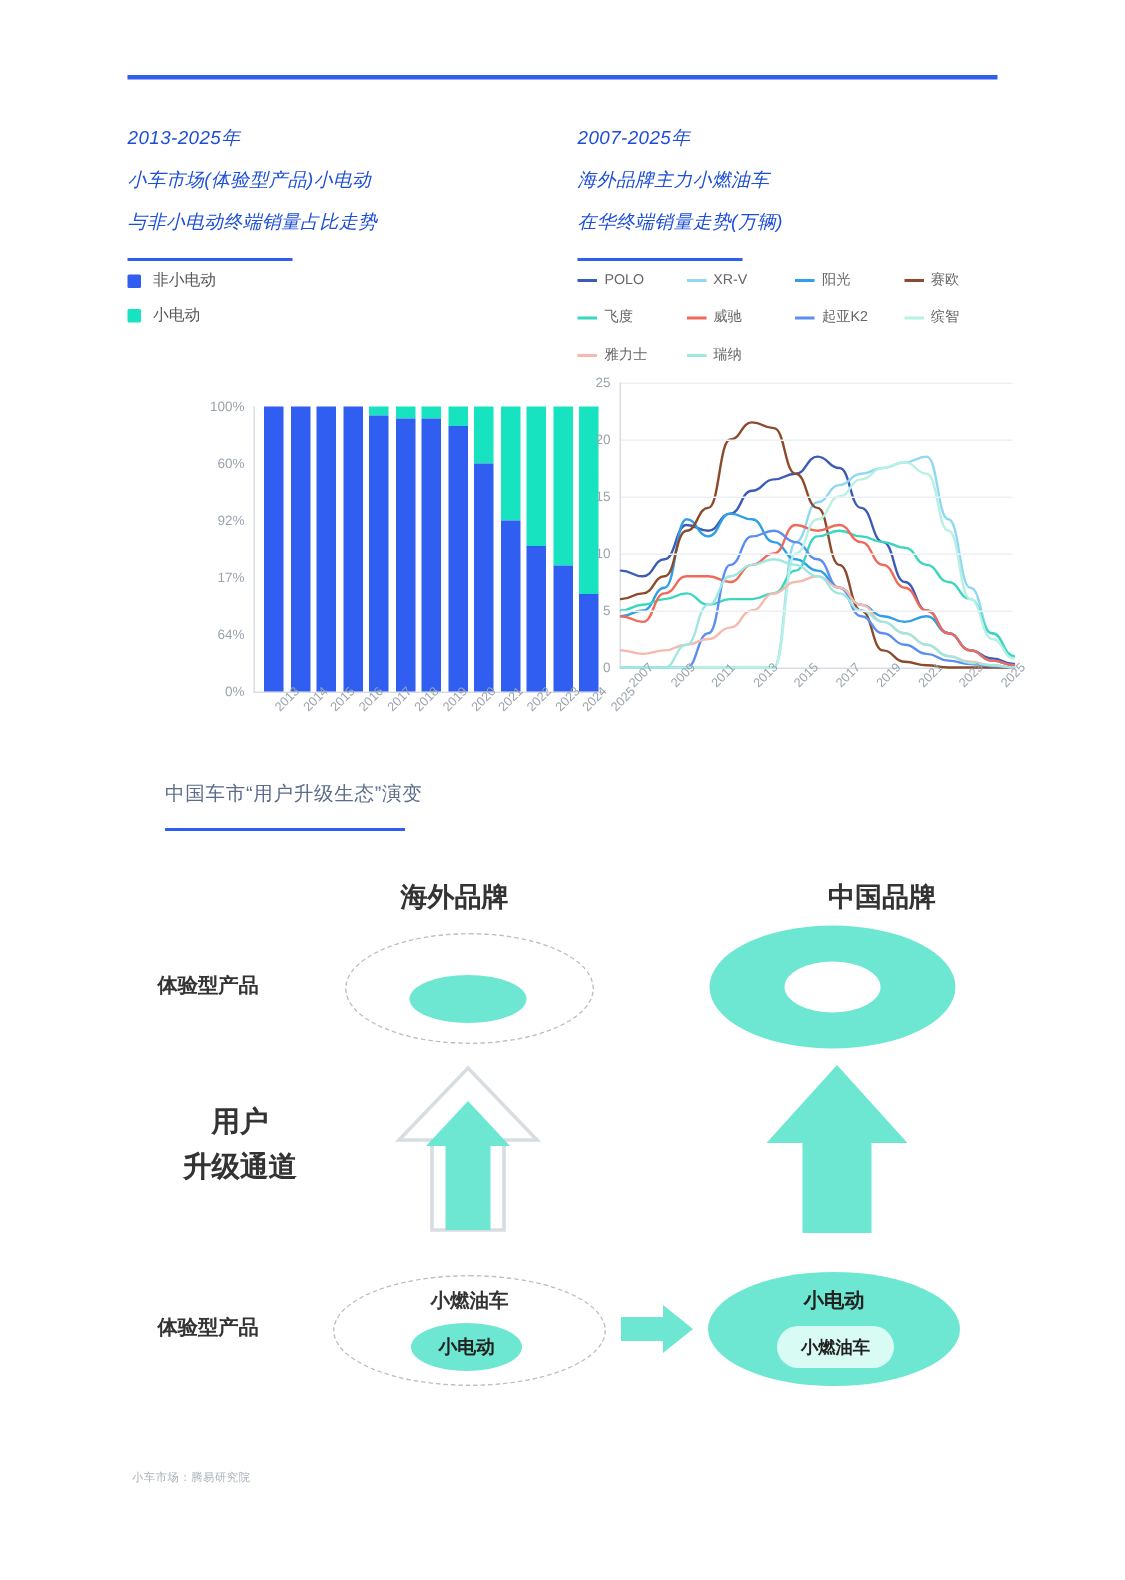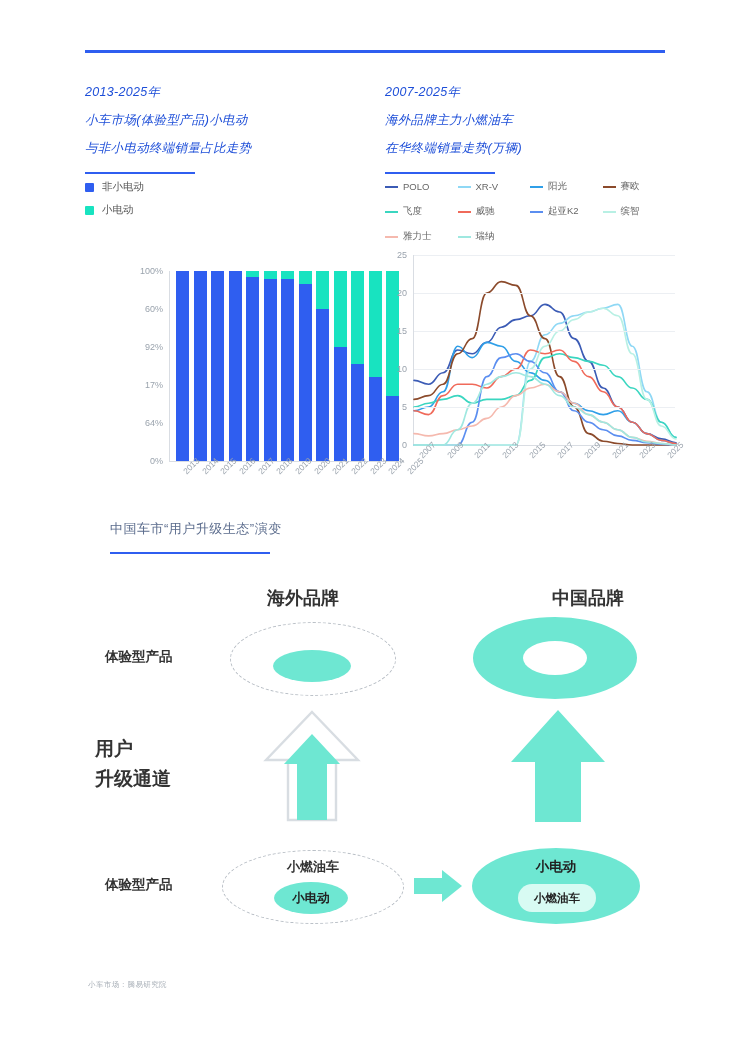--- a/index.html
+++ b/index.html
@@ -73,21 +73,21 @@
   .x-labels2 span{position:absolute;font-size:8.5px;color:#9aa3ad;transform:rotate(-45deg);transform-origin:left top;white-space:nowrap;}
 
   
   .sec2-title{
     position:absolute;left:110px;top:520px;font-size:13px;color:#5a6b8c;letter-spacing:.5px;
   }
   .sec2-rule{position:absolute;left:110px;top:552px;width:160px;height:2px;background:#2f5ef0;}
 
   .col-head{position:absolute;font-size:18px;font-weight:bold;color:#333;}
   .row-label{position:absolute;font-size:13.5px;font-weight:bold;color:#333;}
-  .big-label{position:absolute;font-size:19px;font-weight:bold;color:#333;line-height:30px;}
+  .big-label{position:absolute;font-size:19px;font-weight:bold;color:#333;line-height:30px;text-align:center;}
 
   
   .dash-ellipse{
     position:absolute;border:1.6px dashed #b9bfc6;border-radius:50%;
   }
   .solid-ellipse{position:absolute;background:#6ee7d2;border-radius:50%;}
   .donut{
     position:absolute;background:#6ee7d2;border-radius:50%;
   }
   .donut-hole{position:absolute;background:#ffffff;border-radius:50%;}

